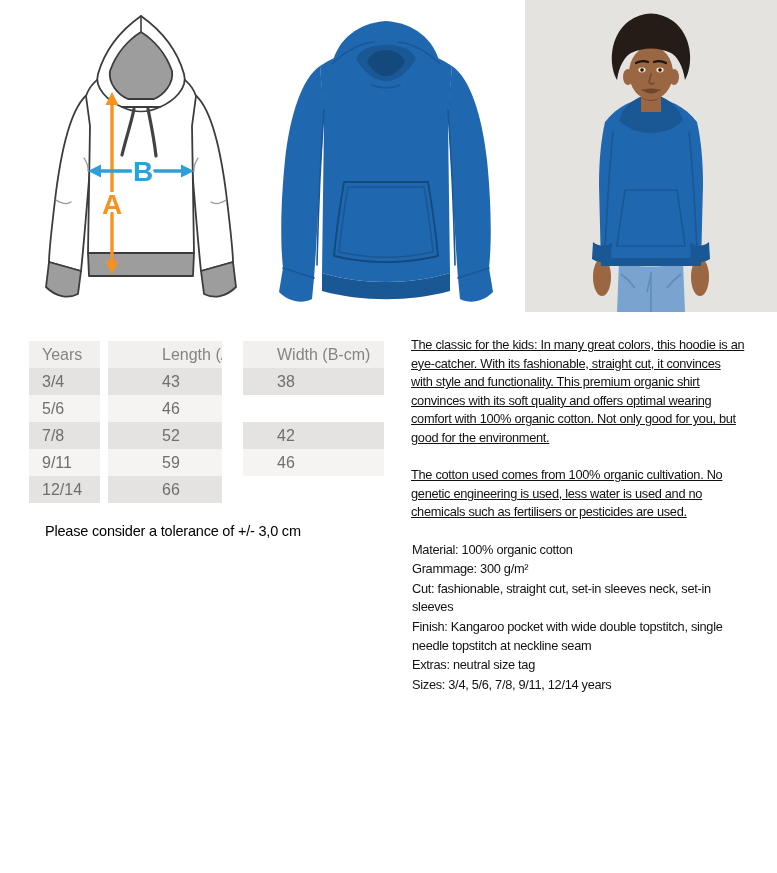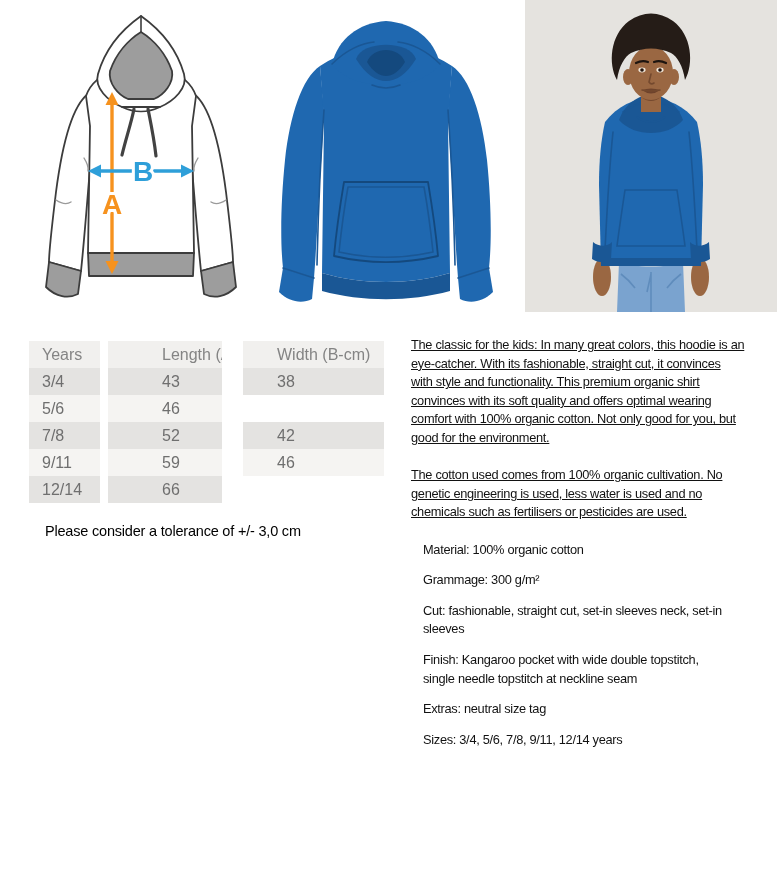--- a/index.html
+++ b/index.html
@@ -57,21 +57,21 @@
   .dark .cell{background:var(--table-row-dark);}
   .light .cell{background:var(--table-row-light);}
 
   .tolerance{position:absolute;left:29px;top:508px;font-size:14.5px;color:#000000;
     letter-spacing:-0.2px;margin-left:16px;}
 
   
   .description{position:absolute;left:411px;top:336px;width:334px;
     font-size:12.8px;line-height:18.6px;color:#121212;letter-spacing:-0.3px;}
   .para{margin:0 0 18.6px 0;text-decoration:underline;}
-  .spec{margin:12px;}
+  .spec{margin:1px;}
 </style>
 </head>
 <body>
 
 <div class="canvas">
 
   <figure class="fig fig-diagram">
     <svg viewBox="0 0 222 297">
 
       <path class="ln" d="M58,86 C42,98 32,138 26,184 C22,217 19,242 19,254 L51,263 C54,235 57,196 60,160 L63,118 Z"></path>

